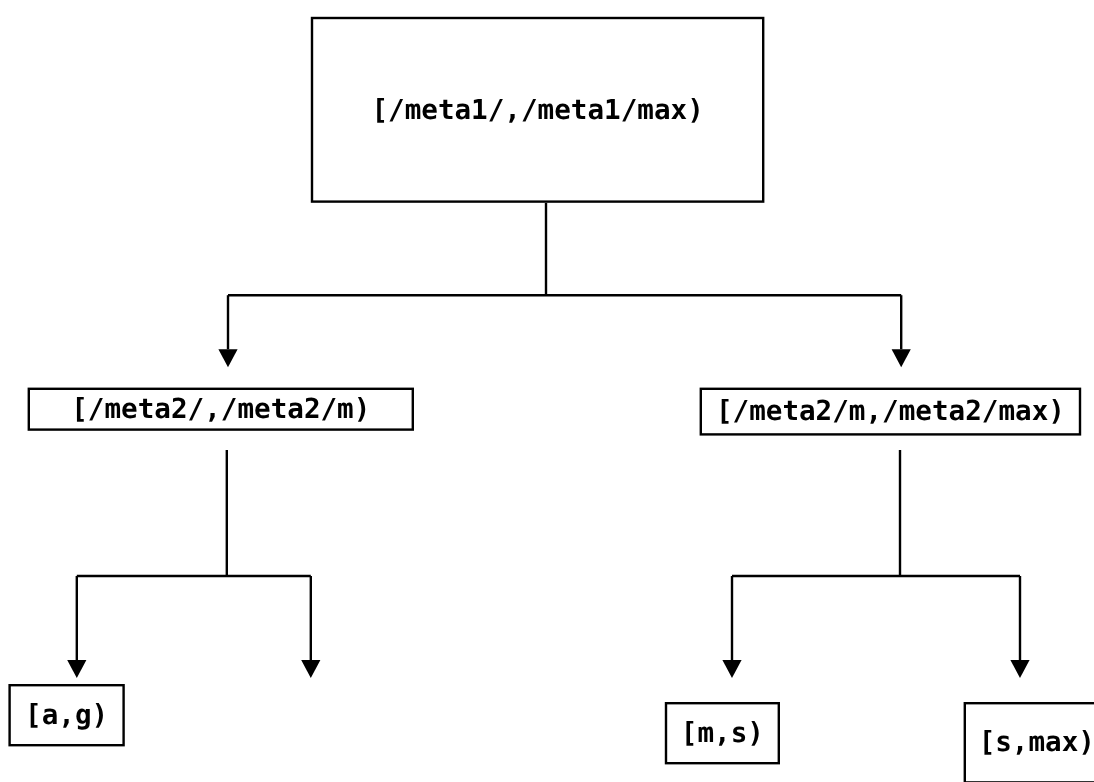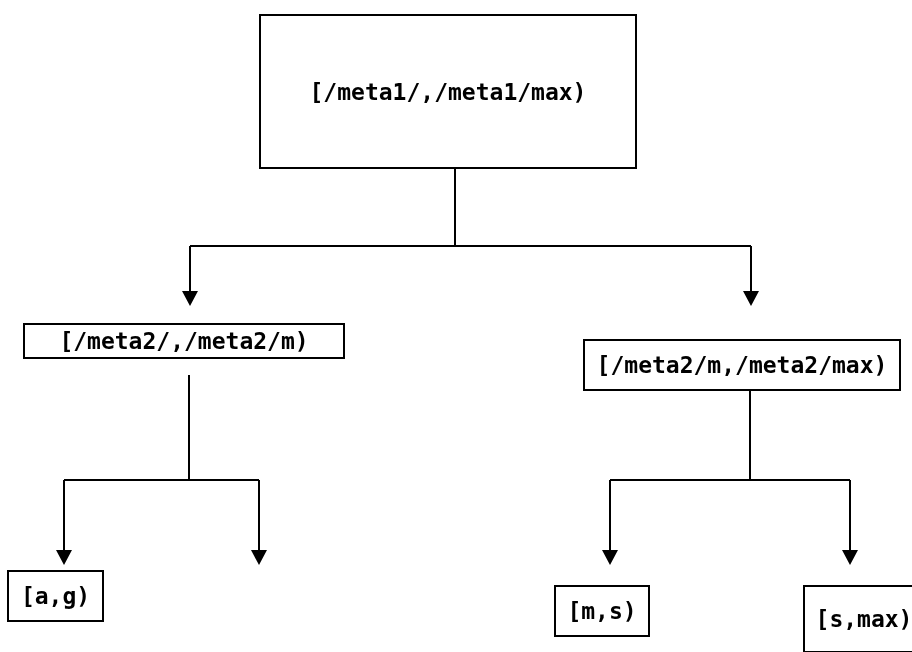--- a/index.html
+++ b/index.html
@@ -33,21 +33,21 @@
     font-size: 23px;
     font-weight: bold;
     color: #000000;
     white-space: nowrap;
     letter-spacing: 0px;
   }
   
   .node.root      { left: 259px; top: 14px;  width: 378px; height: 155px; }
   
   .node.mid-left  { left: 23px;  top: 323px; width: 322px; height: 36px; }
-  .node.mid-right { left: 583px; top: 323px; width: 318px; height: 52px; margin-top: 16px; }
+  .node.mid-right { left: 583px; top: 323px; width: 318px; height: 40px; }
   
   .node.leaf-ag   { left: 7px;   top: 570px; width: 97px; height: 52px; }
   .node.leaf-gm   { left: 204px; top: 585px; width: 98px;  height: 52px; }
   .node.leaf-ms   { left: 554px; top: 585px; width: 96px;  height: 52px; }
   .node.leaf-smax { left: 803px; top: 585px; width: 122px; height: 68px; }
 </style>
 </head>
 <body>
 
 <div class="canvas">

